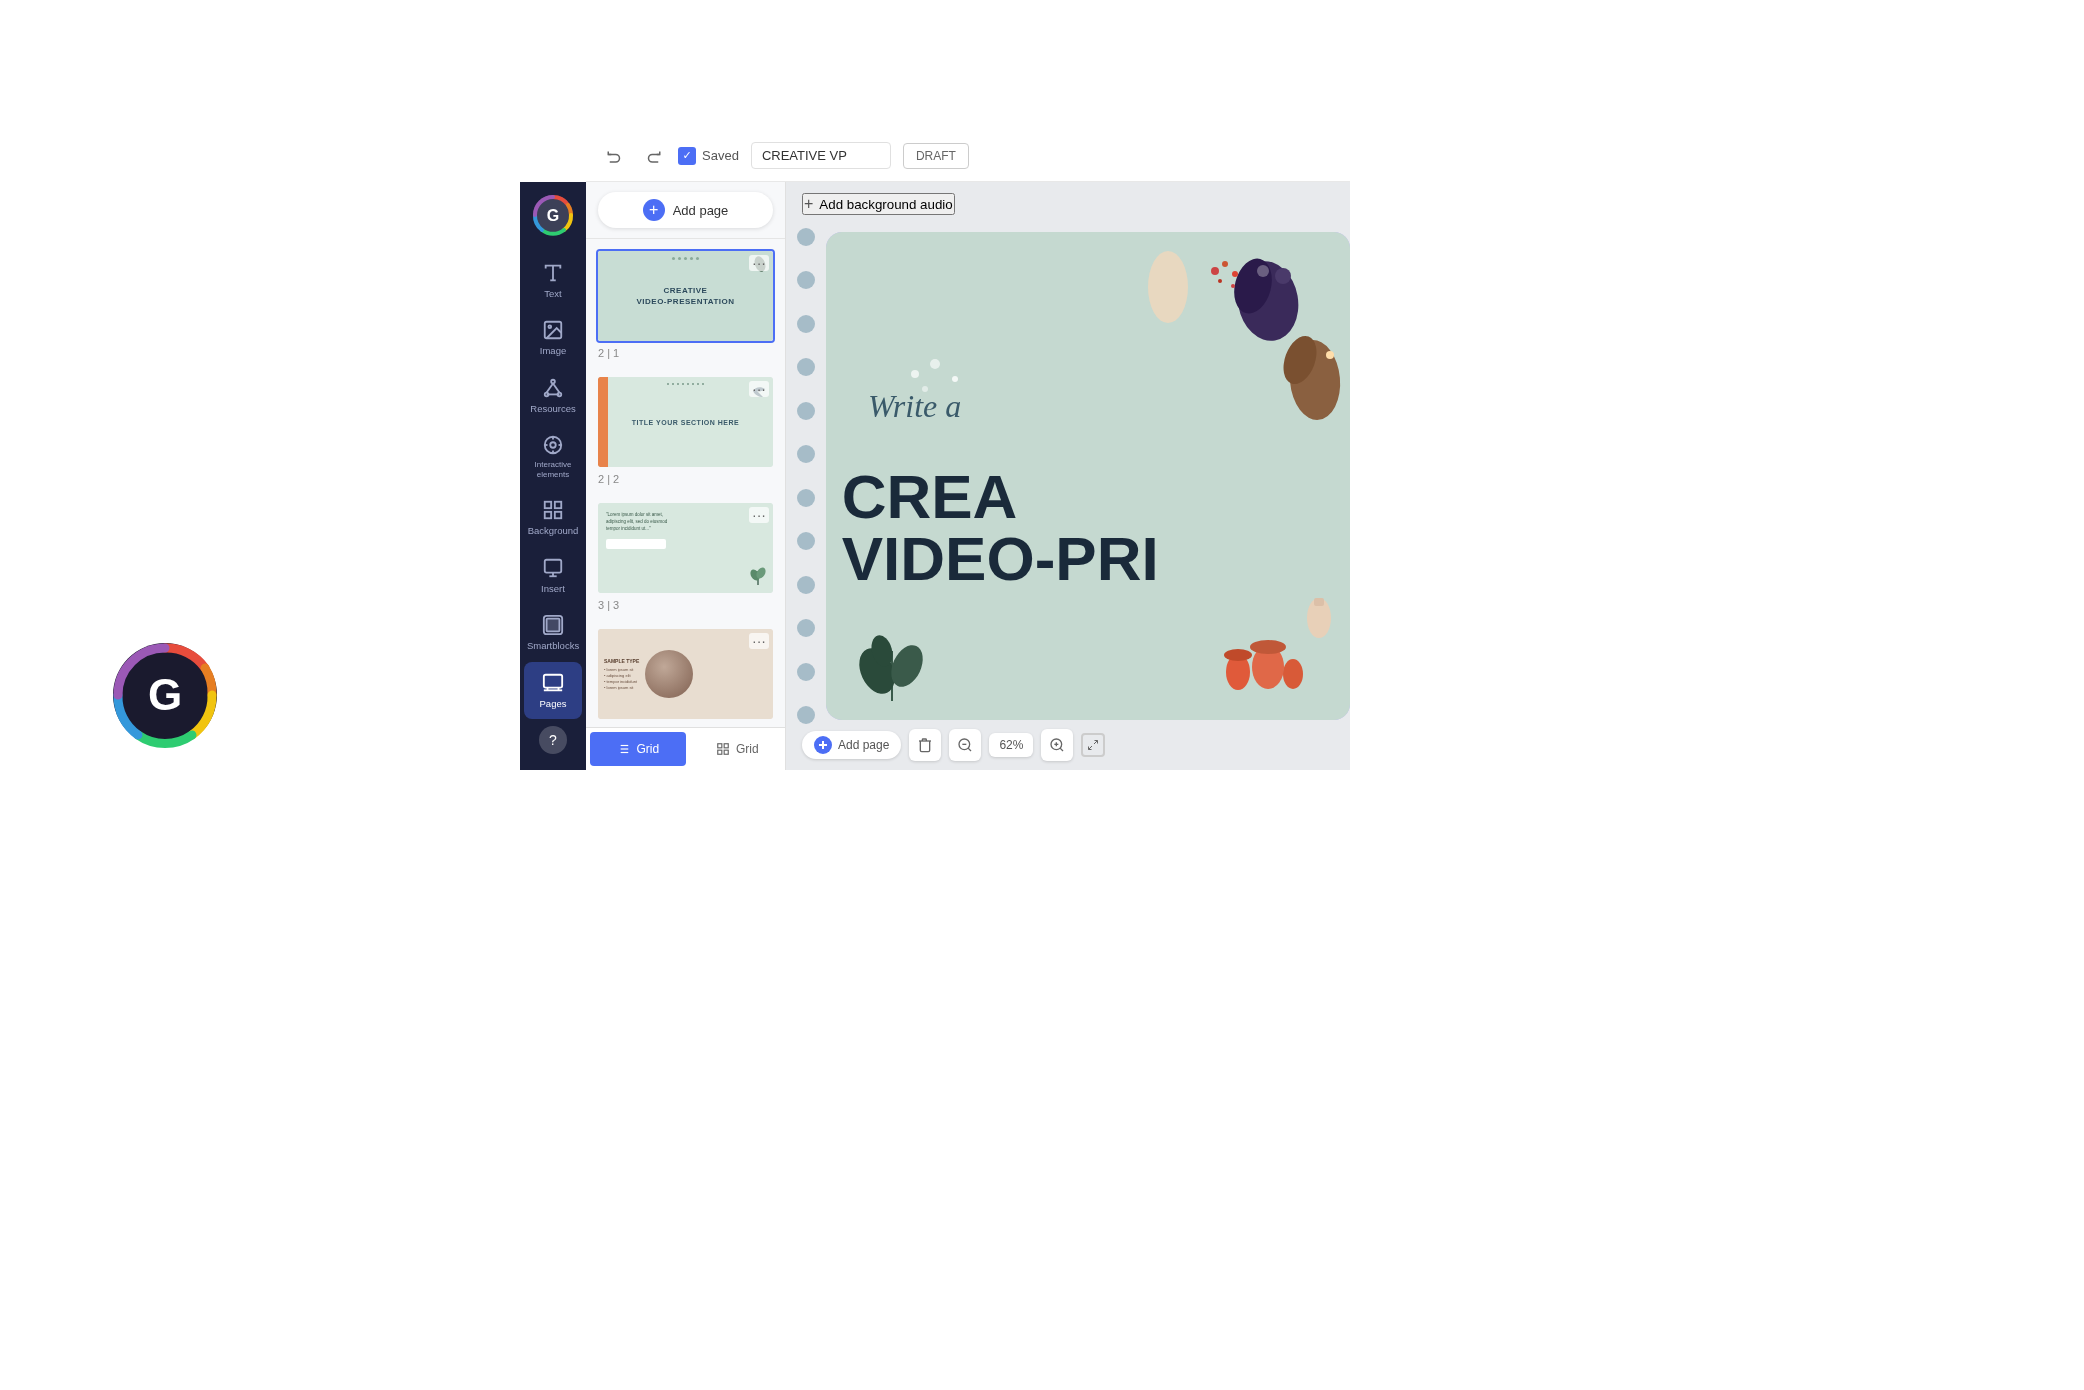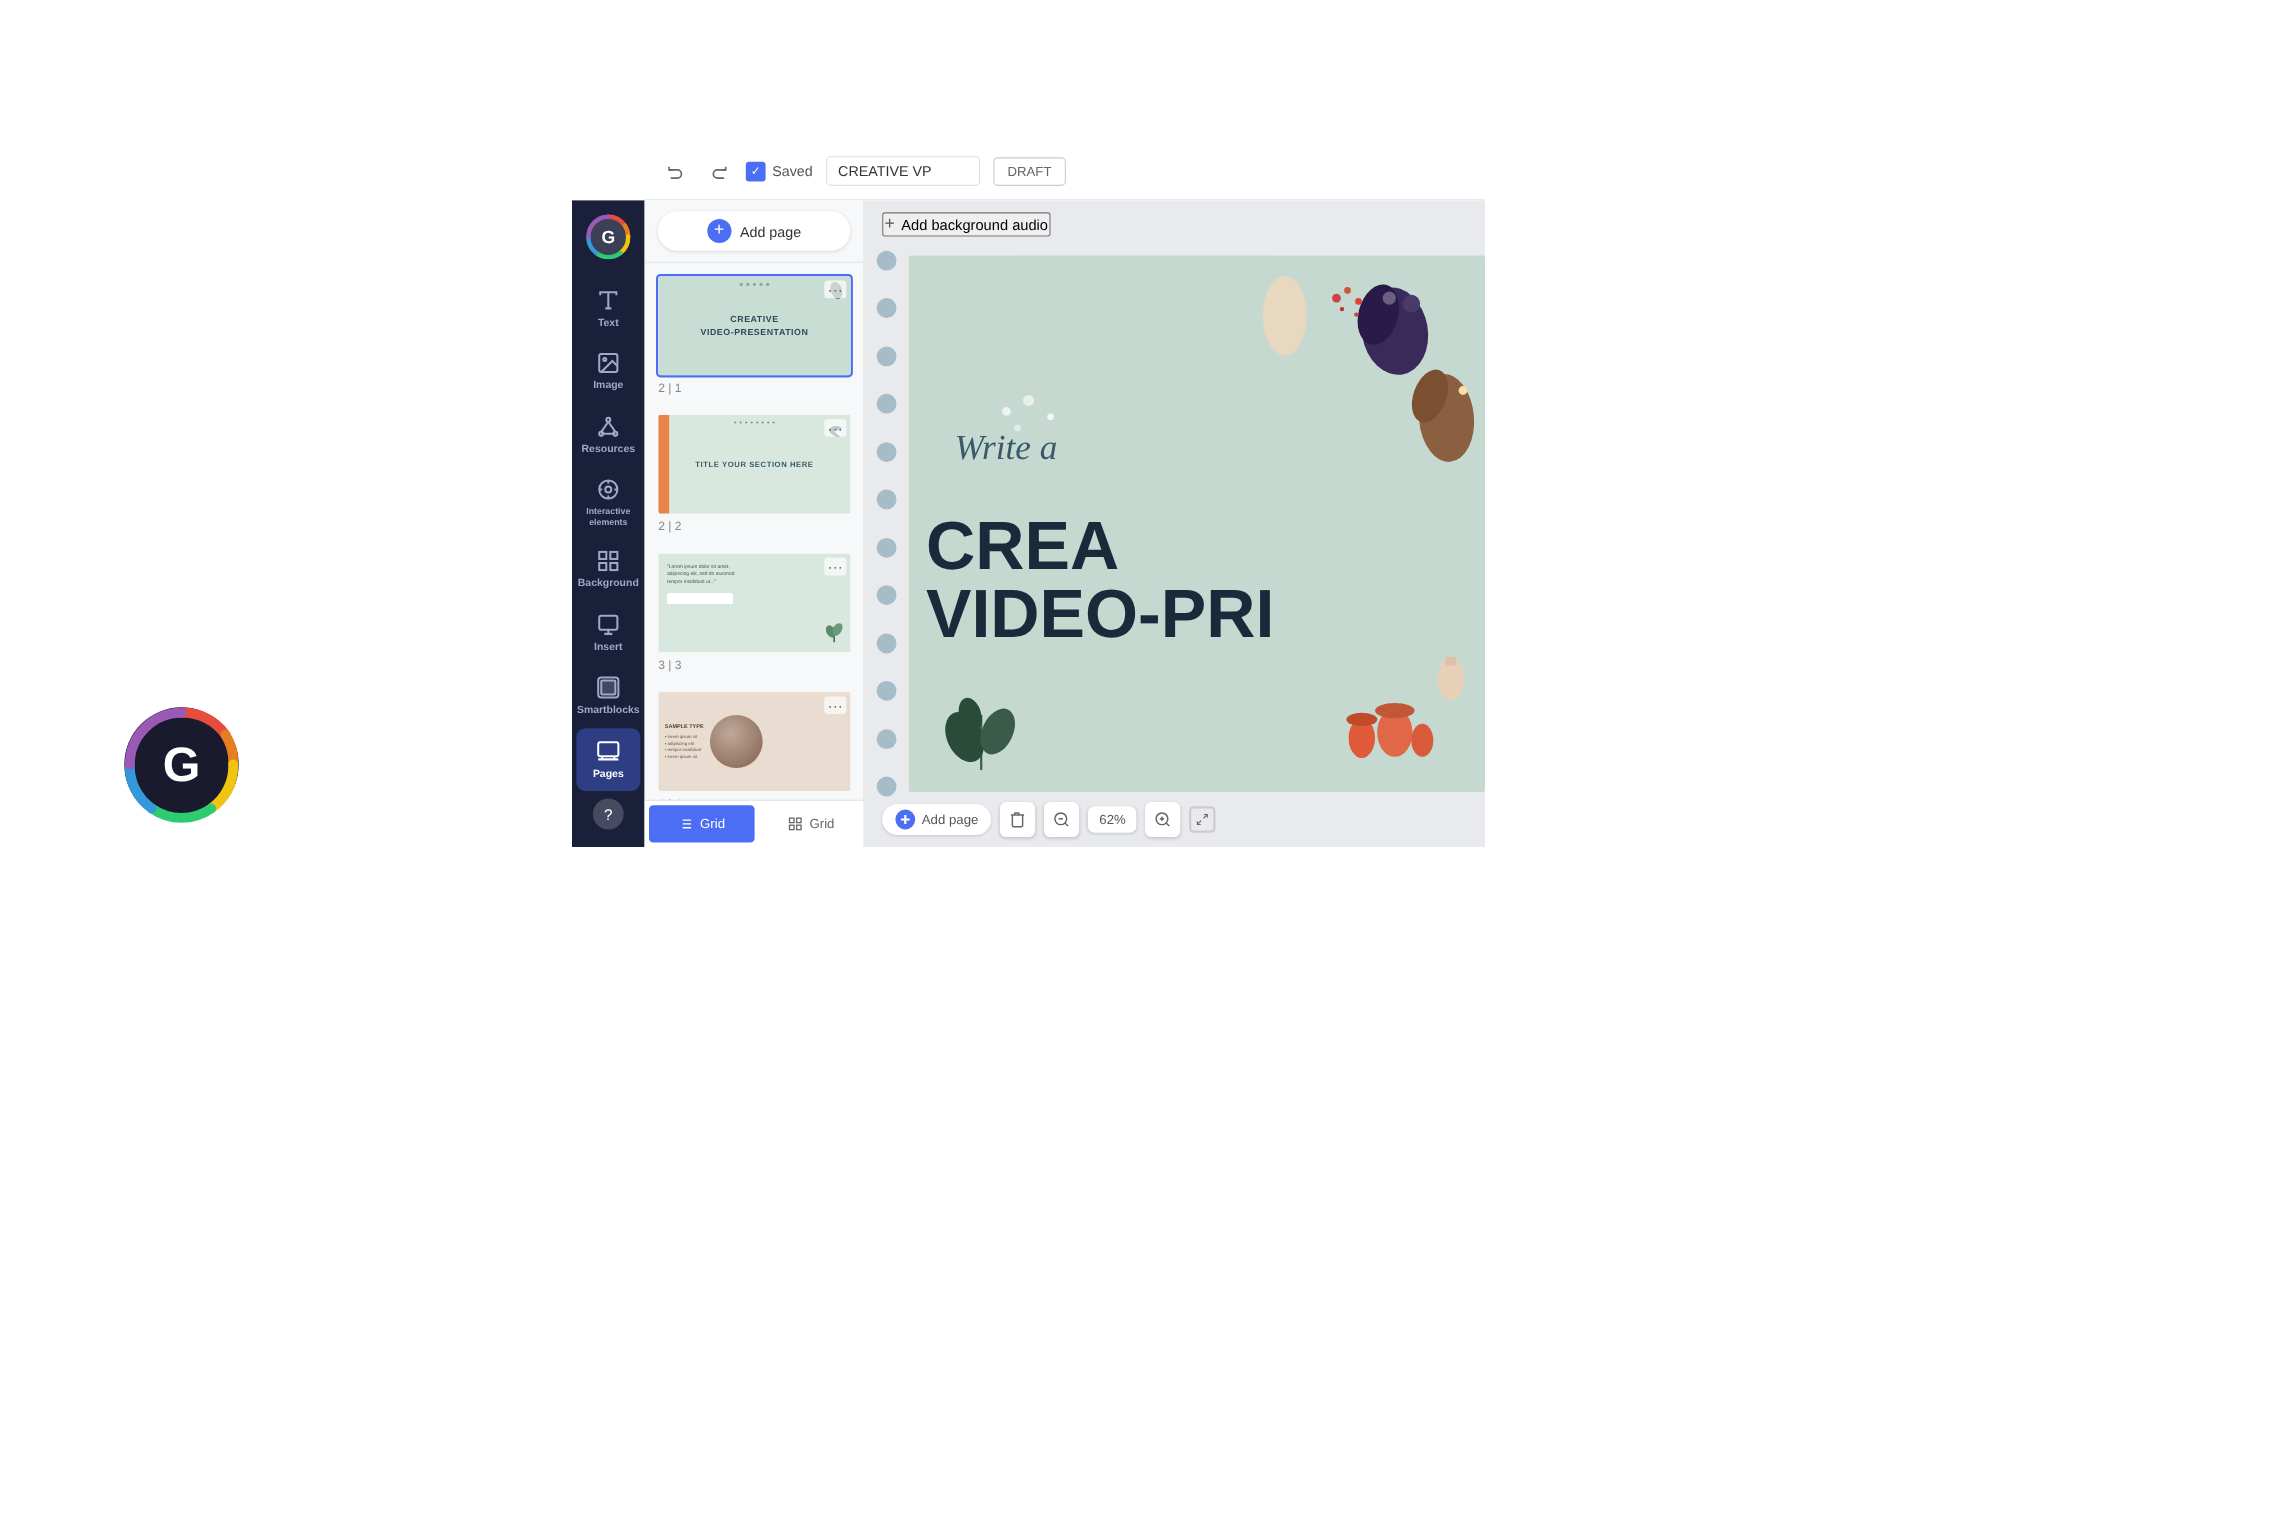--- a/index.html
+++ b/index.html
@@ -152,21 +152,20 @@
     .sidebar-item svg {
       width: 22px;
       height: 22px;
     }
 
     .sidebar-item-label {
       font-size: 9.5px;
       color: #a0a8c8;
       text-align: center;
       line-height: 1.2;
-      font-weight: bold;
     }
 
     .sidebar-item.active .sidebar-item-label {
       color: #ffffff;
     }
 
     .sidebar-spacer {
       flex: 1;
     }
 
@@ -418,22 +417,22 @@
       cursor: pointer;
     }
 
     
     .slide-canvas {
       position: absolute;
       top: 50px;
       left: 40px;
       right: 0;
       bottom: 50px;
-      background: #fef9c3;
-      border-radius: 2px;
+      background: #c4b5fd;
+      border-radius: 16px;
       overflow: hidden;
     }
 
     
     .spiral-dots {
       position: absolute;
       left: 0;
       top: 0;
       bottom: 0;
       width: 40px;

